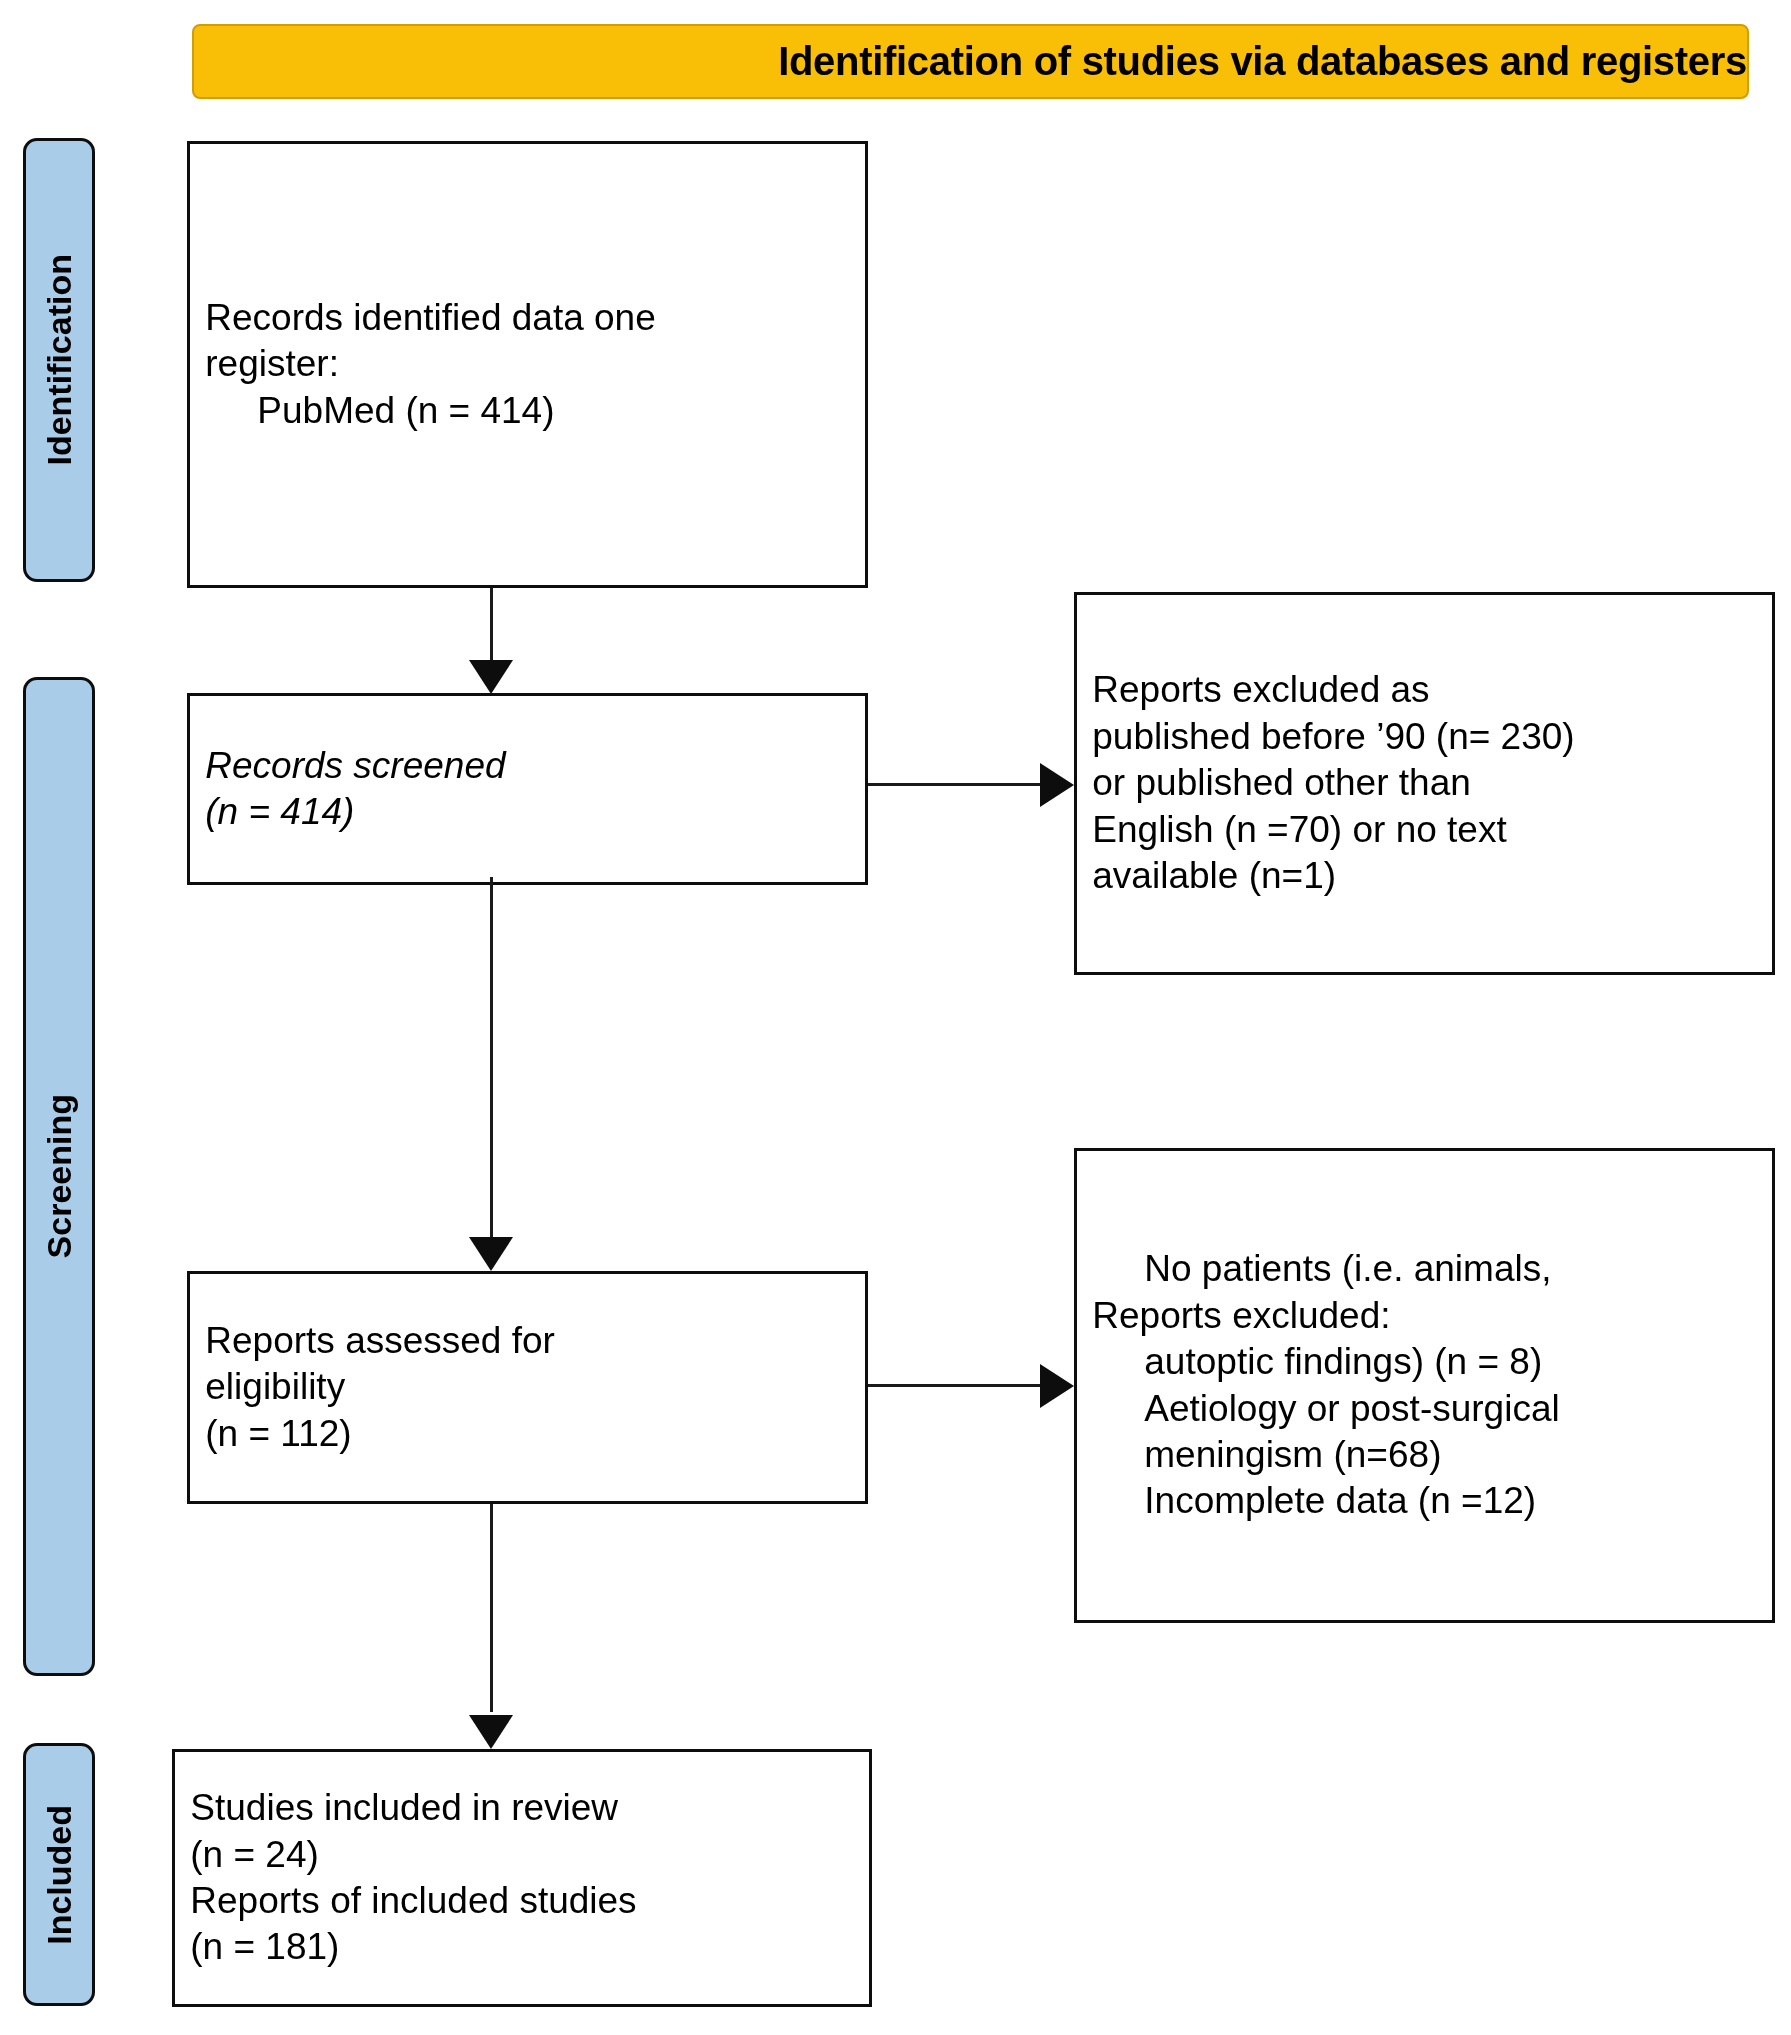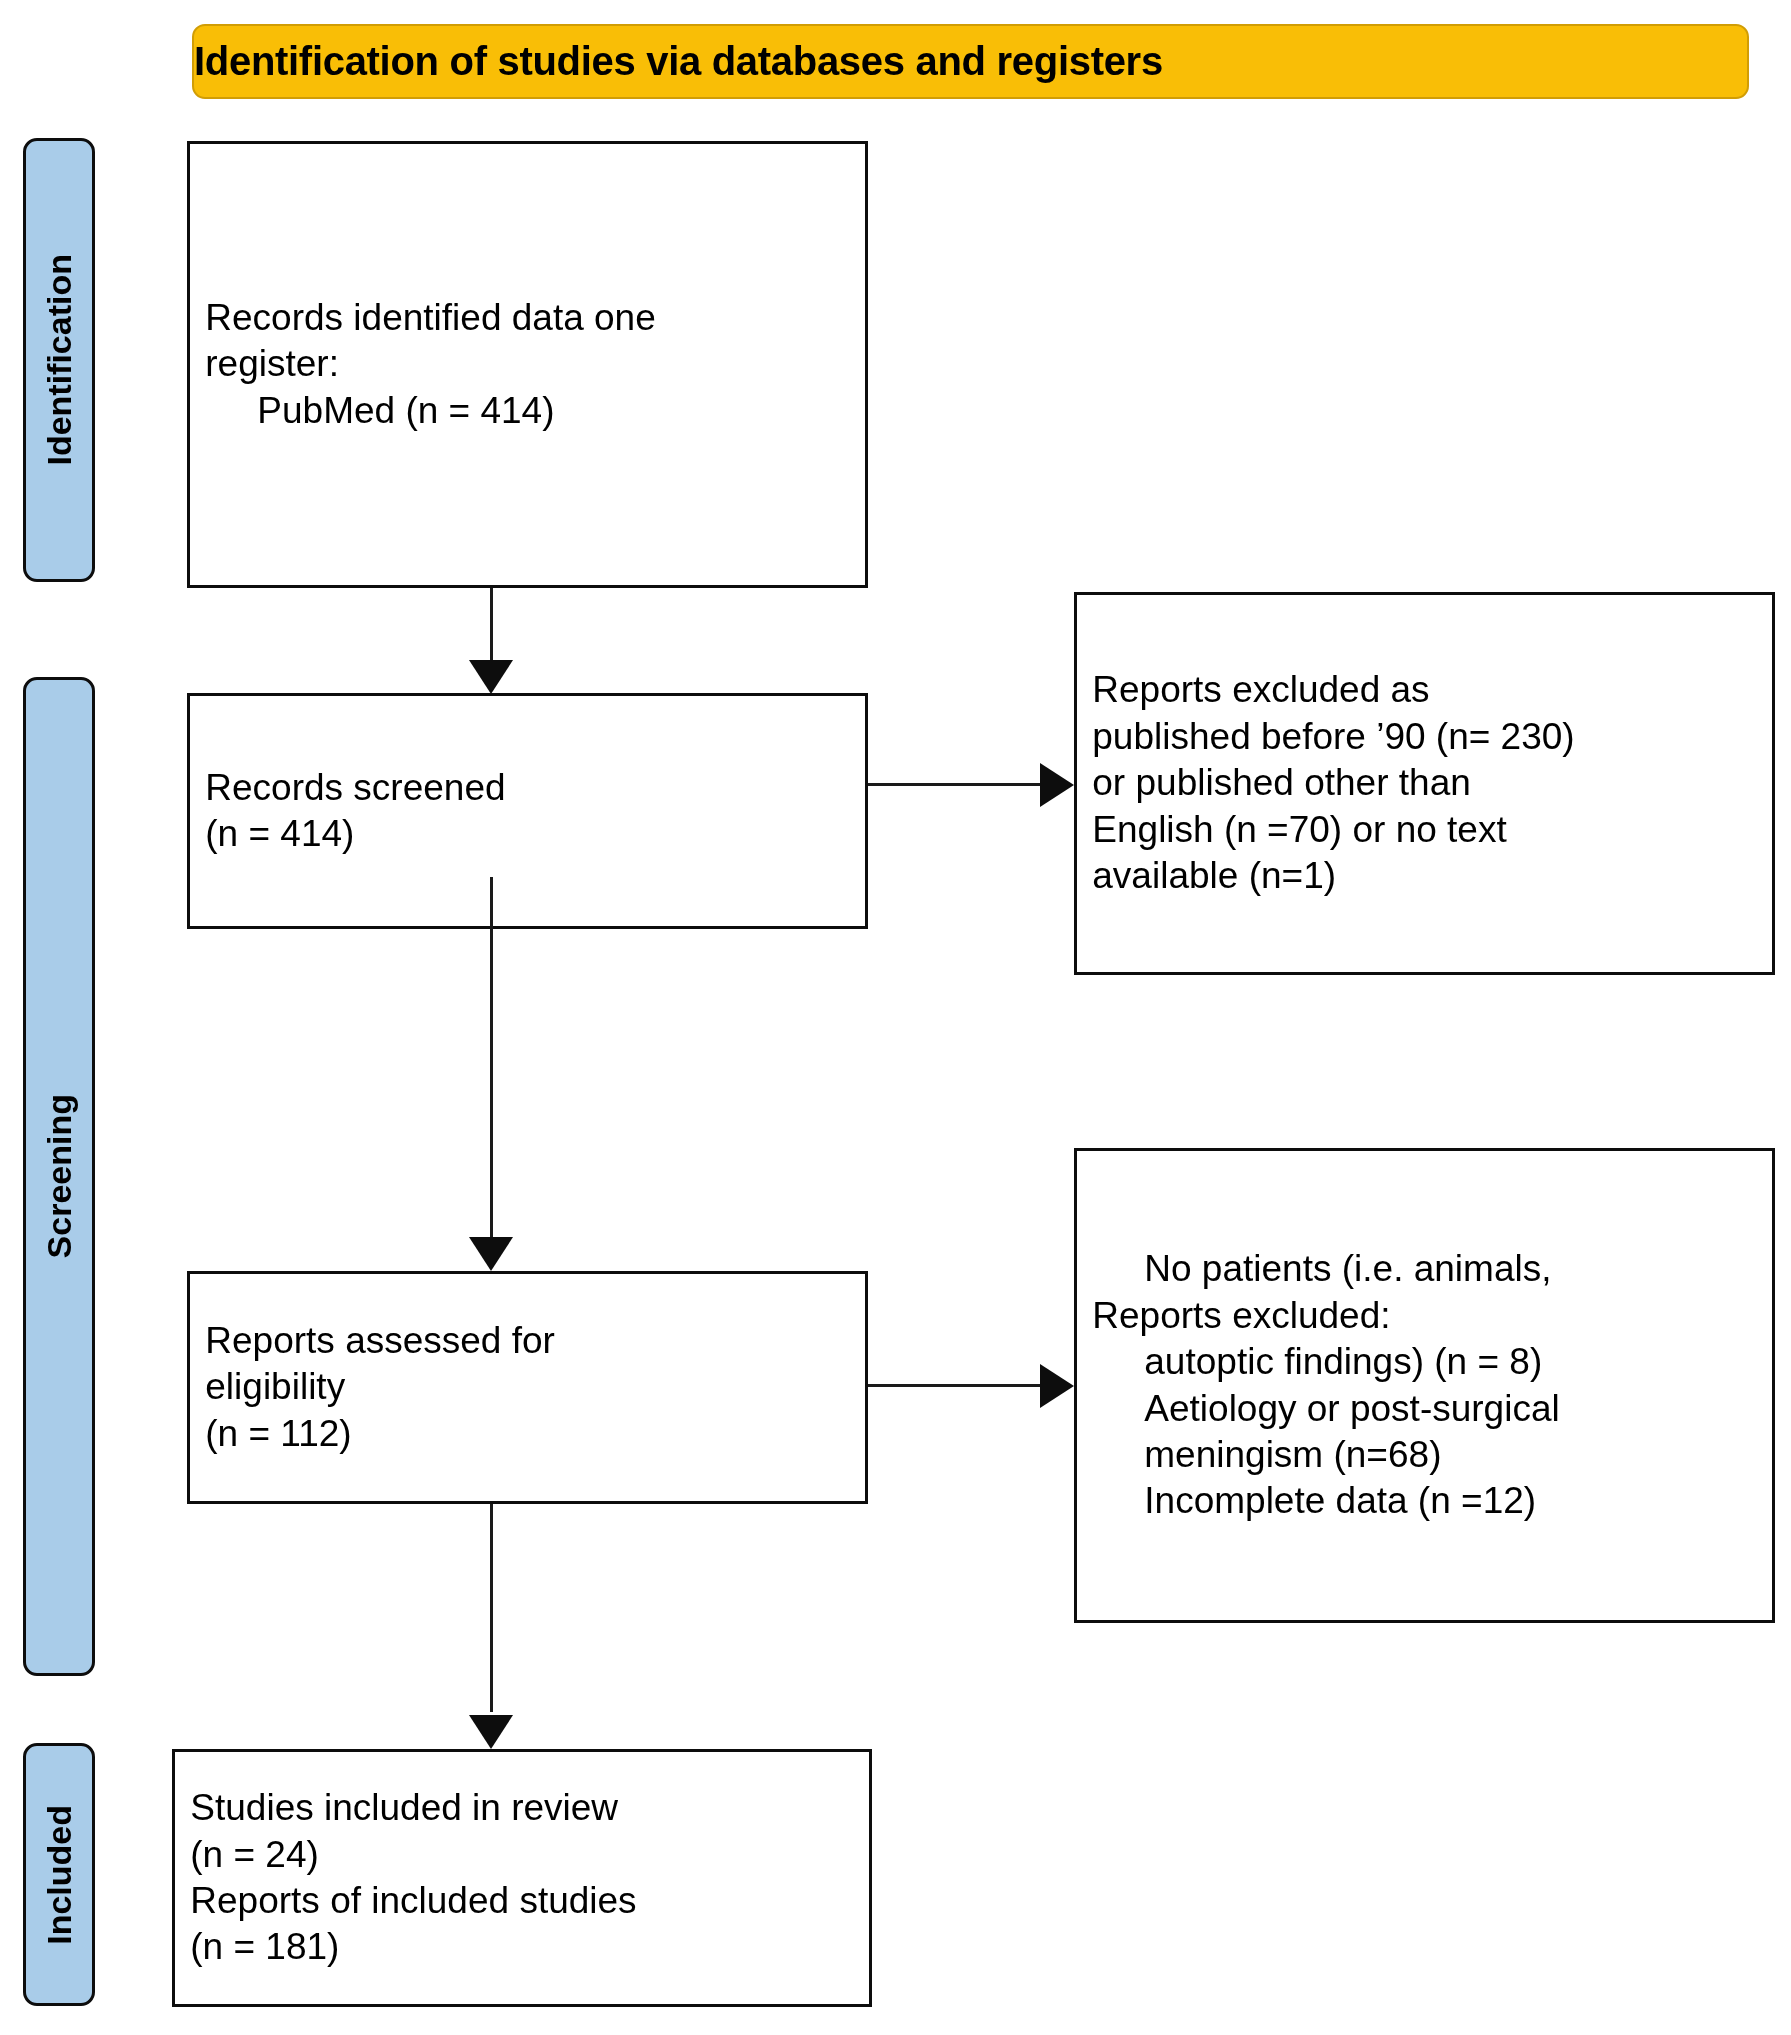--- a/index.html
+++ b/index.html
@@ -21,25 +21,25 @@
 
   
   .banner {
     position: absolute;
     left: 192px;
     top: 23.5px;
     width: 1557px;
     height: 75px;
     background: #F9BE06;
     border: 2.2px solid #D19D05;
-    border-radius: 13px;
+    border-radius: 8px;
     box-sizing: border-box;
     display: flex;
     align-items: center;
-    justify-content: flex-start;
+    justify-content: flex-end;
   }
   .banner-text {
     font-size: 40px;
     font-weight: bold;
     letter-spacing: -0.3px;
     color: #000000;
     white-space: nowrap;
   }
 
   
@@ -83,21 +83,21 @@
   }
   .fline {
     font-size: 37px;
     line-height: 1.255;
     color: #000000;
     white-space: pre;
   }
   .fline.indent { padding-left: 52px; }
 
   #box-identified   { left: 187px;  top: 141px;  width: 681px; height: 447px; }
-  #box-screened     { left: 187px;  top: 693px; width: 681px; height: 236px; }
+  #box-screened     { left: 187px;  top: 693px; width: 681px; height: 192px; font-style: italic; }
   #box-eligibility  { left: 187px;  top: 1271px; width: 681px; height: 233px; }
   #box-included     { left: 172px;  top: 1749px; width: 700px; height: 258px; }
   #box-rec-excluded { left: 1074px; top: 592px; width: 701px; height: 383px; }
   #box-rep-excluded { left: 1074px; top: 1148px; width: 701px; height: 475px; }
 
   
   .vline {
     position: absolute;
     width: 3.3px;
     background: #1a1a1a;

